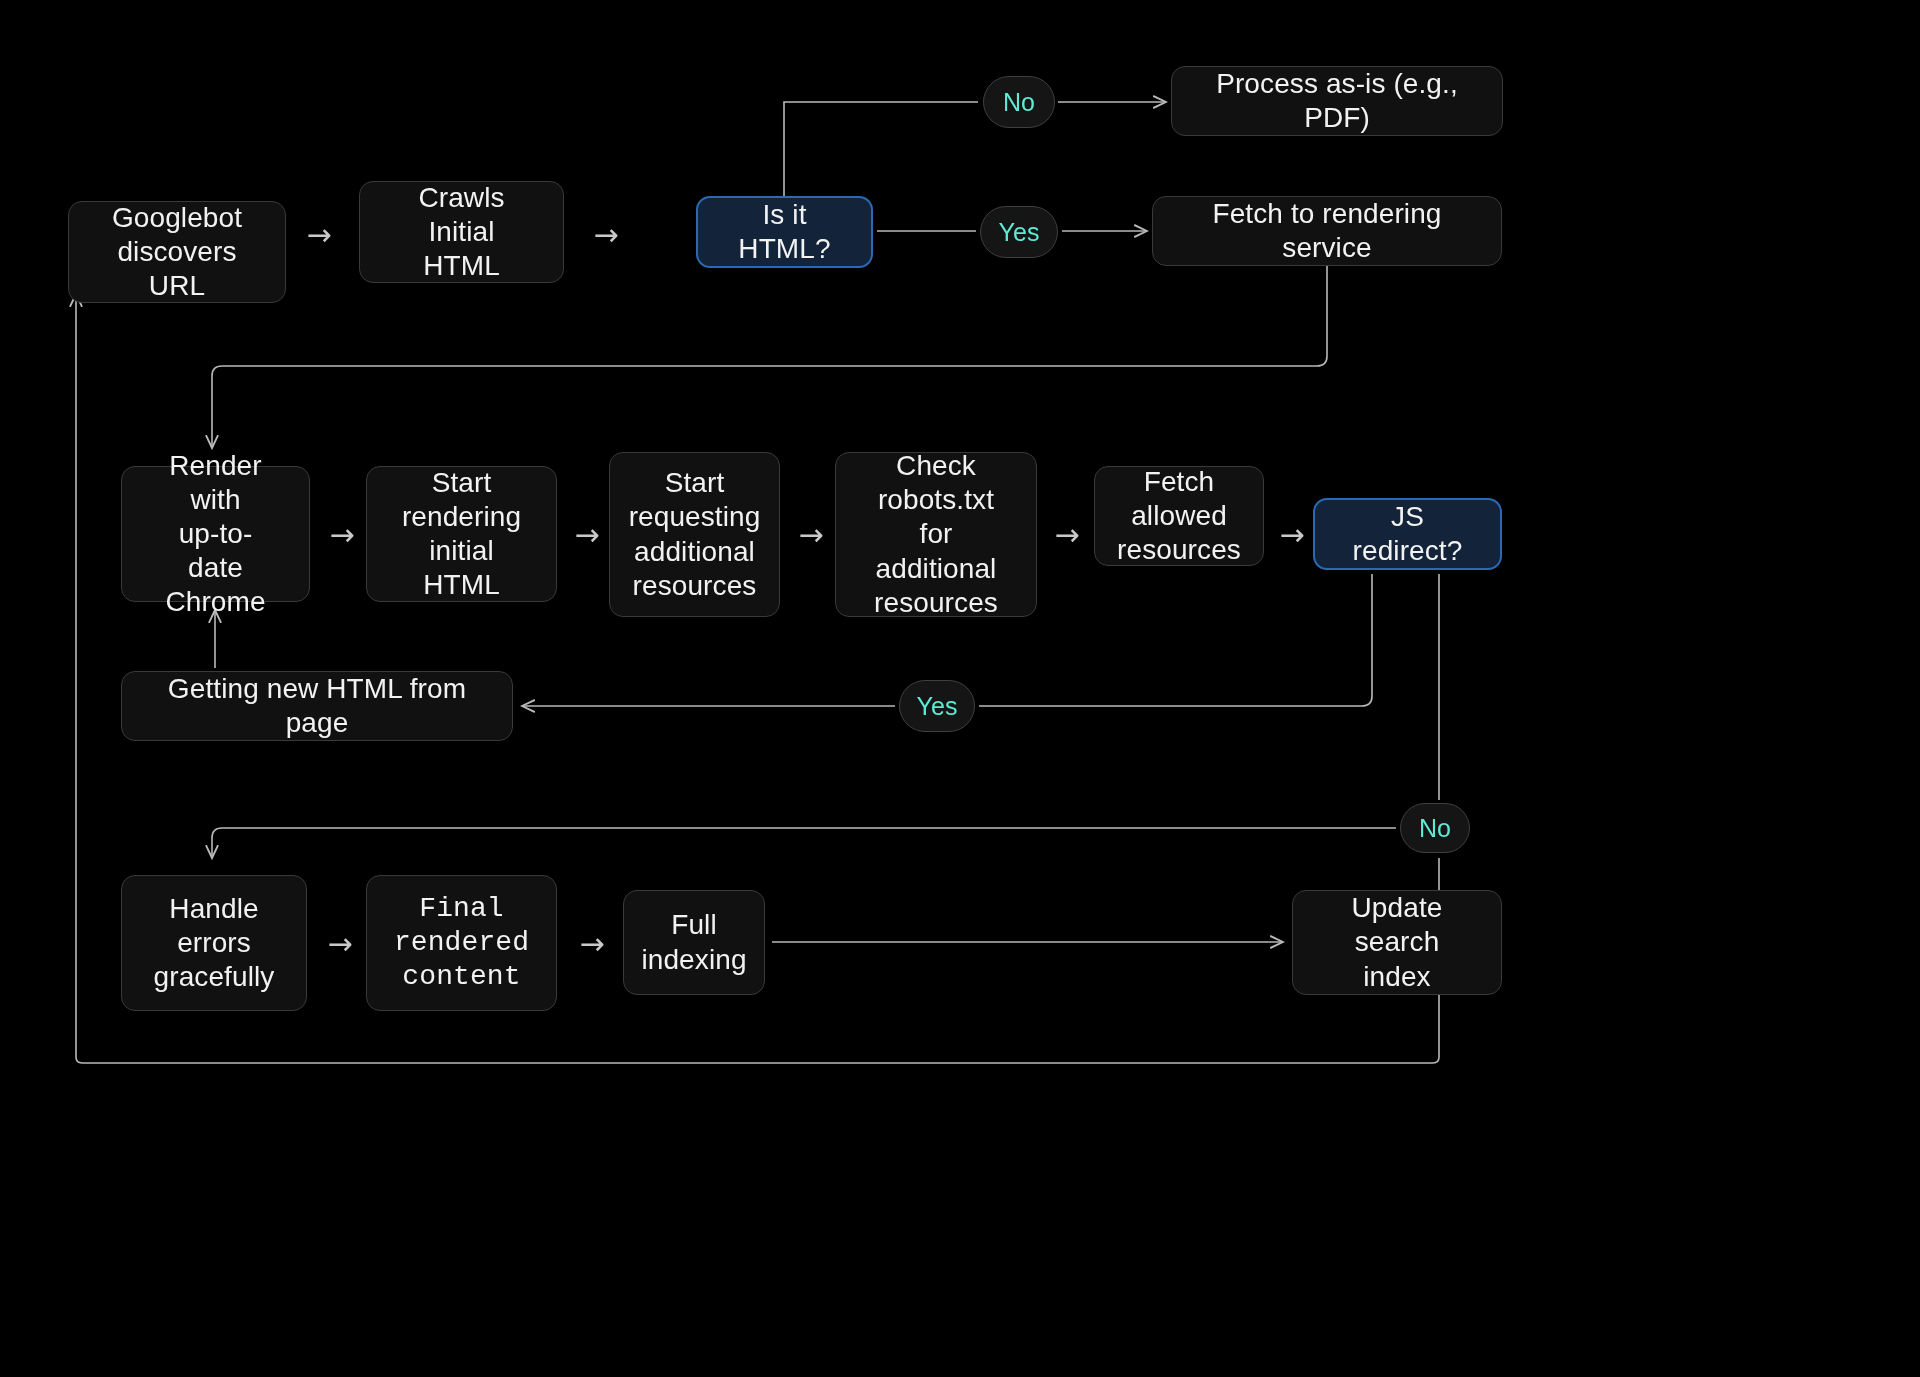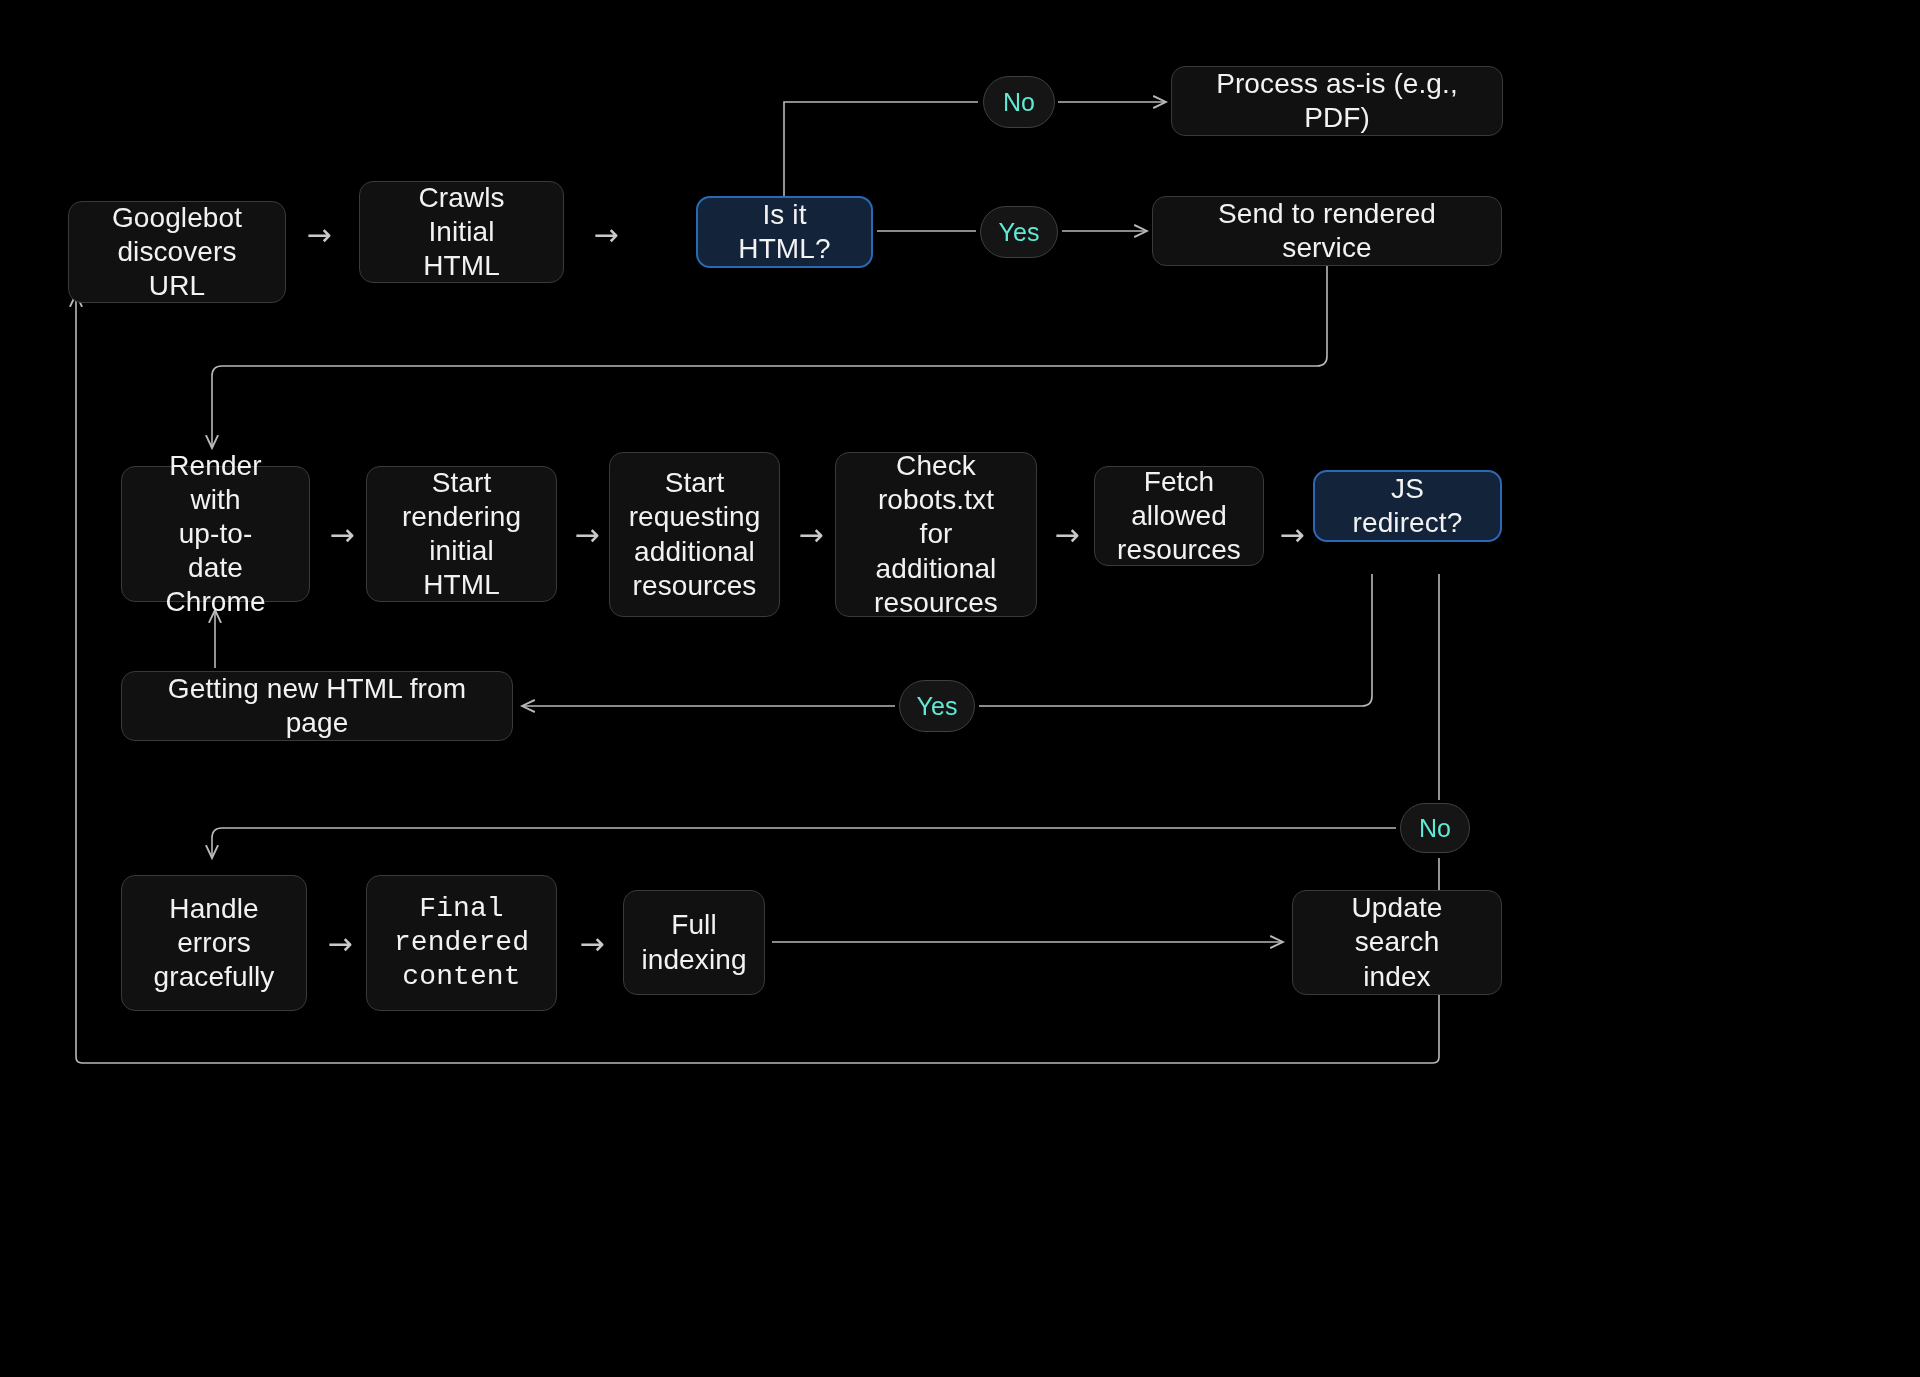--- a/index.html
+++ b/index.html
@@ -96,39 +96,39 @@
         <path d="M 1439 858 L 1439 1057 Q 1439 1063 1433 1063 L 82 1063 Q 76 1063 76 1057 L 76 294" fill="none" stroke="#b9b9b9" stroke-width="1.6" marker-end="url(#arrowhead)"></path>
       </g>
   </svg>
   <div id="nodes-layer">
       <div class="node" style="left: 68px; top: 181px; width: 218px; height: 102px; margin-top: 20px;">Googlebot
 discovers URL</div>
       <div class="node" style="left: 359px; top: 181px; width: 205px; height: 102px;">Crawls Initial
 HTML</div>
       <div class="node decision" style="left: 696px; top: 196px; width: 177px; height: 72px;">Is it HTML?</div>
       <div class="node" style="left: 1171px; top: 66px; width: 332px; height: 70px;">Process as-is (e.g., PDF)</div>
-      <div class="node" style="left: 1152px; top: 196px; width: 350px; height: 70px;">Send to rendered service</div>
+      <div class="node" style="left: 1152px; top: 196px; width: 350px; height: 70px;">Fetch to rendering service</div>
       <div class="node" style="left: 121px; top: 466px; width: 189px; height: 136px;">Render with
 up-to-date
 Chrome</div>
       <div class="node" style="left: 366px; top: 466px; width: 191px; height: 136px;">Start
 rendering
 initial HTML</div>
       <div class="node" style="left: 609px; top: 452px; width: 171px; height: 165px;">Start
 requesting
 additional
 resources</div>
       <div class="node" style="left: 835px; top: 452px; width: 202px; height: 165px;">Check
 robots.txt for
 additional
 resources</div>
       <div class="node" style="left: 1094px; top: 466px; width: 170px; height: 100px;">Fetch
 allowed
 resources</div>
-      <div class="node decision" style="left: 1313px; top: 470px; width: 189px; height: 72px;">JS redirect?</div>
+      <div class="node decision" style="left: 1313px; top: 498px; width: 189px; height: 72px;">JS redirect?</div>
       <div class="node" style="left: 121px; top: 671px; width: 392px; height: 70px;">Getting new HTML from page</div>
       <div class="node" style="left: 121px; top: 875px; width: 186px; height: 136px;">Handle
 errors
 gracefully</div>
       <div class="node" style="left: 366px; top: 875px; width: 191px; height: 136px; font-family: Liberation Mono, monospace;">Final
 rendered
 content</div>
       <div class="node" style="left: 623px; top: 890px; width: 142px; height: 105px;">Full
 indexing</div>
       <div class="node" style="left: 1292px; top: 890px; width: 210px; height: 105px;">Update

